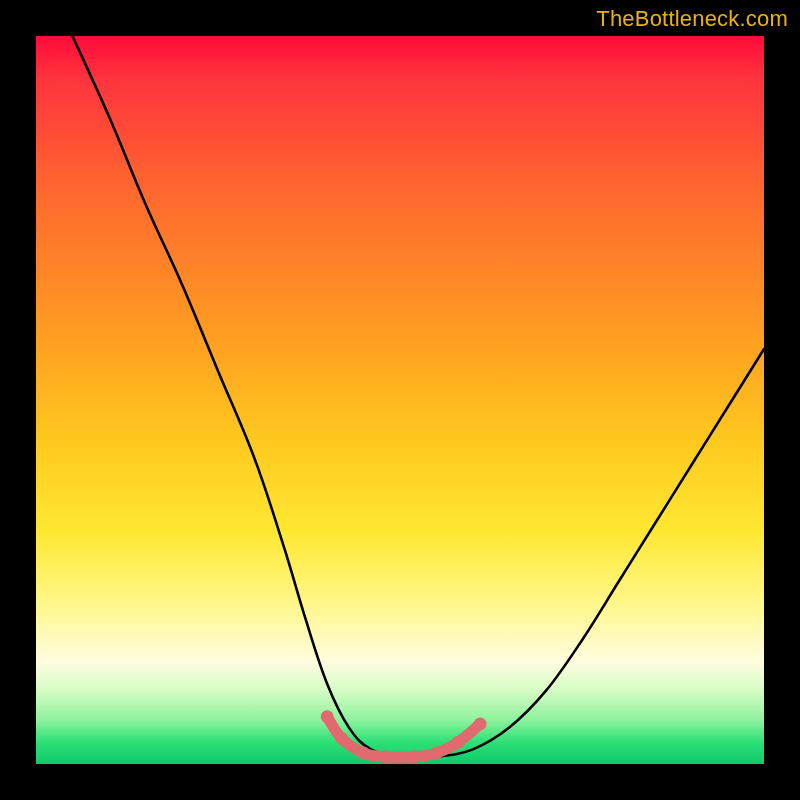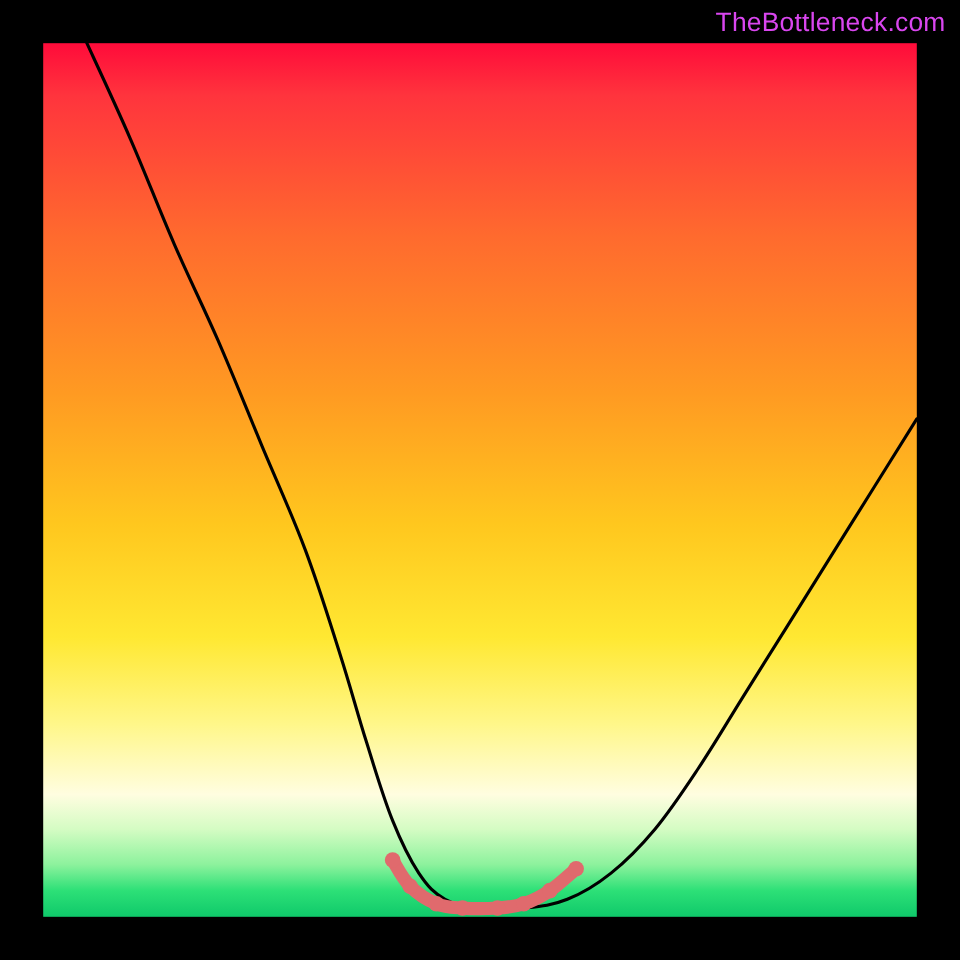--- a/index.html
+++ b/index.html
@@ -37,21 +37,21 @@
       #d4fcc3 90%,
       #8df29d 94%,
       #2de077 97%,
       #0fc96a 100%
     );
   }
   .watermark {
     position: absolute;
     top: 6px;
     right: 12px;
-    color: #d946ef;
+    color: #eab308;
     font-size: 22px;
     font-weight: 500;
     letter-spacing: 0.2px;
     user-select: none;
   }
   svg.curve {
     position: absolute;
     left: 0;
     top: 0;
     width: 728px;

